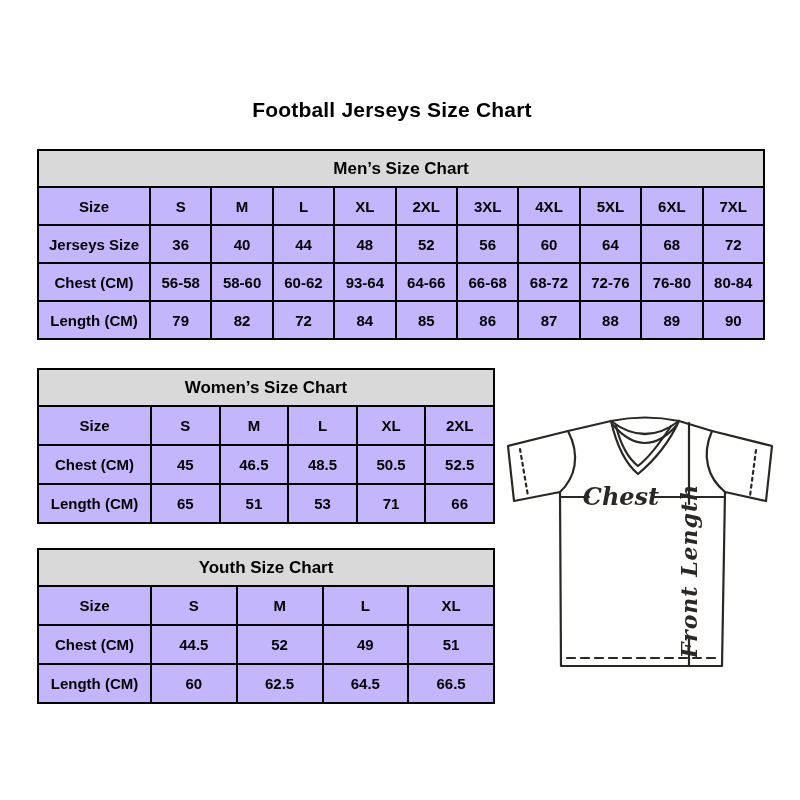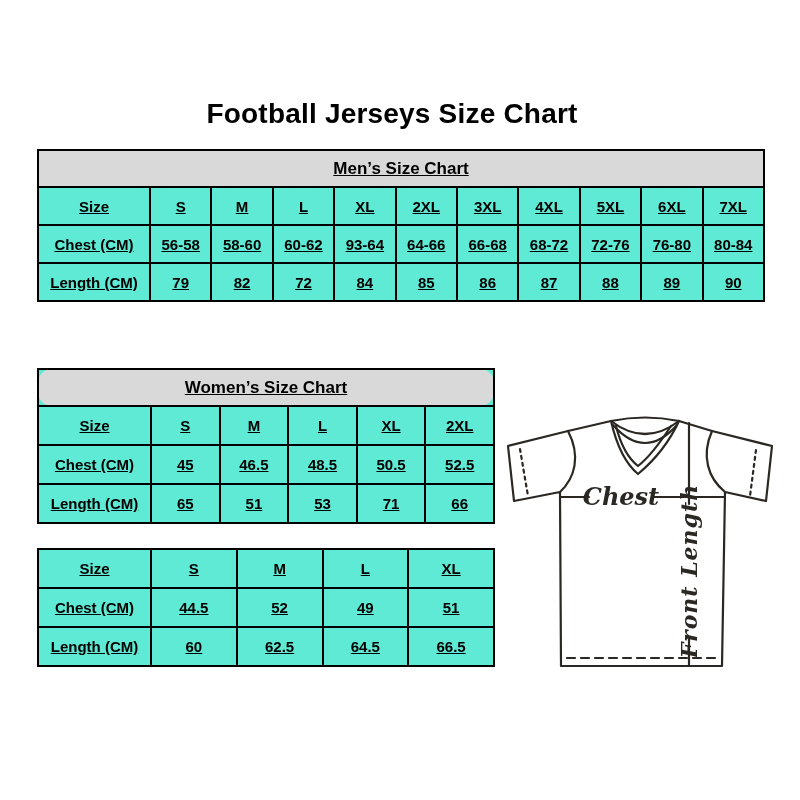--- a/index.html
+++ b/index.html
@@ -1,41 +1,41 @@
 <!DOCTYPE html>
 <html><head>
 <meta charset="utf-8">
 <style>
   html,body{margin:0;padding:0;}
   body{width:800px;height:800px;background:#ffffff;font-family:"Liberation Sans",sans-serif;}
   .page{position:relative;width:800px;height:800px;background:#ffffff;overflow:hidden;}
 
   .title{
     position:absolute;top:98px;left:0;width:784px;
-    text-align:center;font-size:28px;font-weight:bold;color:#000;
+    text-align:center;font-size:21px;font-weight:bold;color:#000;
     letter-spacing:0.2px;
   }
 
   table.size-table{
-    position:absolute;border-collapse:collapse;table-layout:fixed;background:#5eead4;text-decoration:underline;
+    position:absolute;border-collapse:collapse;table-layout:fixed;background:#c4b5fd;
   }
   table.size-table td{
     border:2px solid #000;text-align:center;vertical-align:middle;
     font-weight:bold;font-size:15px;color:#000;padding:0;overflow:hidden;
   }
   table.size-table td.theader{
     background:#d9d9d9;font-size:17px;height:35px;
   }
   .tbl-mens{left:37px;top:149px;width:728px;}
   .tbl-mens td{height:36px;}
   .tbl-mens col.label-col{width:112px;}
 
   .tbl-womens{left:37px;top:368px;width:458px;}
   .tbl-youth{left:37px;top:548px;width:458px;}
-  .tbl-womens td,.tbl-youth td{height:37px;border-radius:14px;}
+  .tbl-womens td,.tbl-youth td{height:37px;}
   .tbl-womens col.label-col,.tbl-youth col.label-col{width:113px;}
 
   .jersey{position:absolute;left:505px;top:400px;width:270px;height:270px;}
   .jersey path{fill:none;stroke:#2b2722;stroke-width:2.2;stroke-linejoin:round;stroke-linecap:round;}
   .jersey text{
     font-family:"DejaVu Serif",serif;font-style:italic;font-weight:bold;
     fill:#2b2722;text-anchor:middle;
   }
   .jersey .chest-t{font-size:24px;}
   .jersey .flen-t{font-size:22px;letter-spacing:1px;}
@@ -72,20 +72,33 @@
           <td>L</td>
           <td>XL</td>
           <td>2XL</td>
           <td>3XL</td>
           <td>4XL</td>
           <td>5XL</td>
           <td>6XL</td>
           <td>7XL</td>
         </tr>
         <tr>
+          <td>Jerseys Size</td>
+          <td>36</td>
+          <td>40</td>
+          <td>44</td>
+          <td>48</td>
+          <td>52</td>
+          <td>56</td>
+          <td>60</td>
+          <td>64</td>
+          <td>68</td>
+          <td>72</td>
+        </tr>
+        <tr>
           <td>Chest (CM)</td>
           <td>56-58</td>
           <td>58-60</td>
           <td>60-62</td>
           <td>93-64</td>
           <td>64-66</td>
           <td>66-68</td>
           <td>68-72</td>
           <td>72-76</td>
           <td>76-80</td>
@@ -150,20 +163,23 @@
   <table class="size-table tbl-youth">
       <colgroup>
         <col class="label-col">
         <col>
         <col>
         <col>
         <col>
       </colgroup>
       <tbody>
         <tr>
+          <td colspan="5" class="theader">Youth Size Chart</td>
+        </tr>
+        <tr>
           <td>Size</td>
           <td>S</td>
           <td>M</td>
           <td>L</td>
           <td>XL</td>
         </tr>
         <tr>
           <td>Chest (CM)</td>
           <td>44.5</td>
           <td>52</td>

